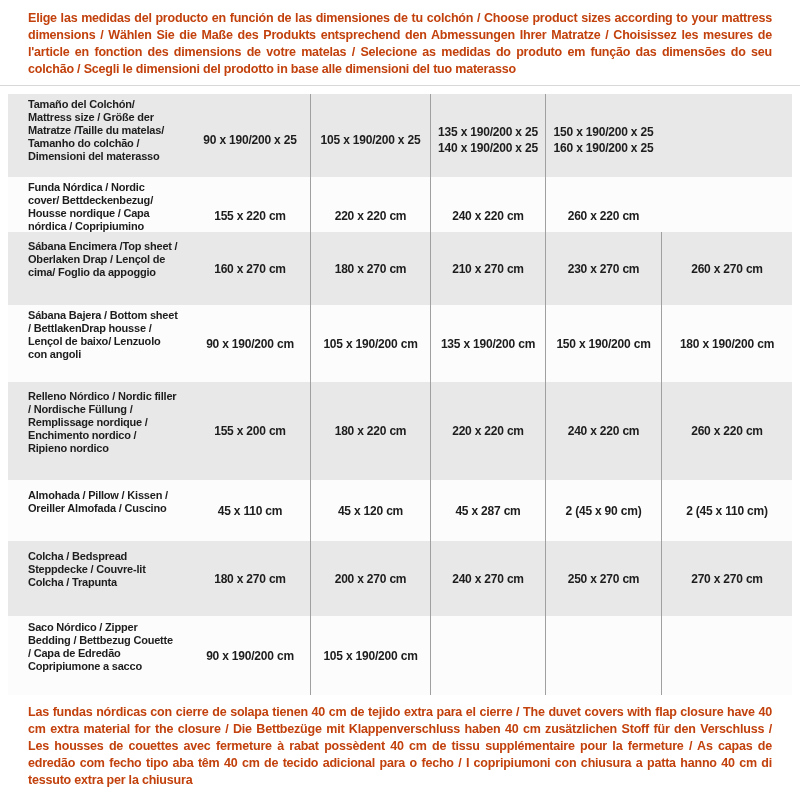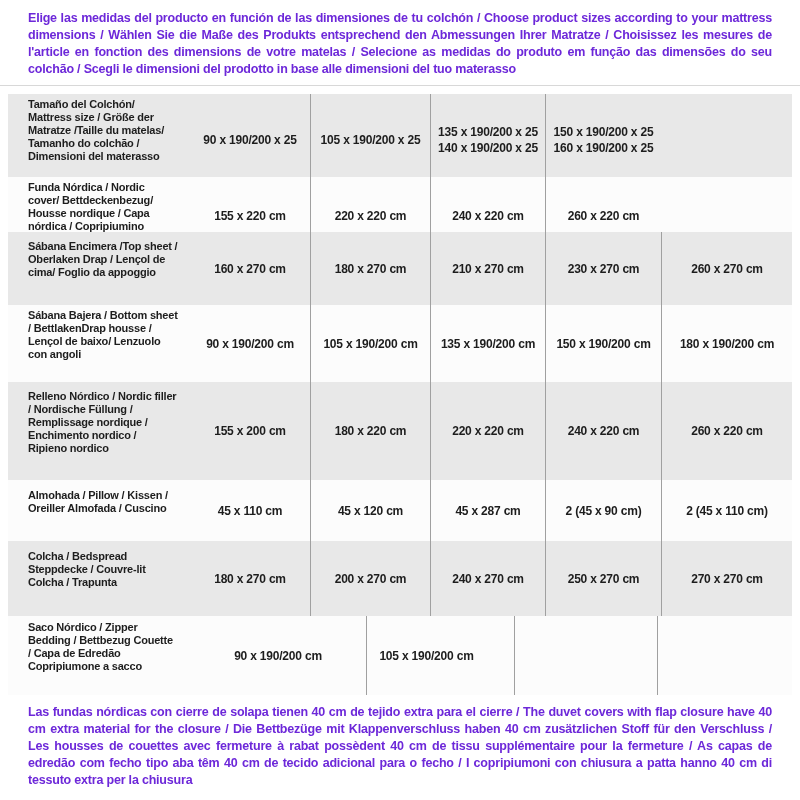--- a/index.html
+++ b/index.html
@@ -11,21 +11,21 @@
   }
   .page { width: 800px; height: 800px; overflow: hidden; background: #fff; }
 
   .intro, .footnote {
     margin: 10px 28px 0 28px;
     font-size: 12.5px;
     line-height: 17px;
     font-weight: bold;
     letter-spacing: -0.2px;
     text-align: justify;
-    color: #6d28d9;
+    color: #c2410c;
   }
   .rule {
     height: 1px;
     background: #d8d8d8;
     margin: 7px 0 0 0;
   }
 
   .size-table {
     margin: 8px 8px 0 8px;
     width: 784px;
@@ -37,21 +37,21 @@
   }
   .trow:nth-child(odd)  { background: #e8e8e8; }
   .trow:nth-child(even) { background: #fcfcfc; }
   .trow:nth-child(1) { height: 83px; }
   .trow:nth-child(2) { height: 55px; }
   .trow:nth-child(3) { height: 73px; }
   .trow:nth-child(4) { height: 77px; }
   .trow:nth-child(5) { height: 98px; }
   .trow:nth-child(6) { height: 61px; }
   .trow:nth-child(7) { height: 75px; }
-  .trow:nth-child(8) { height: 79px; gap: 28px; }
+  .trow:nth-child(8) { height: 79px; }
 
   .cell {
     display: flex;
     align-items: center;
     font-weight: bold;
     letter-spacing: -0.2px;
   }
   .label {
     padding: 4px 12px 22px 20px;
     font-size: 11px;

